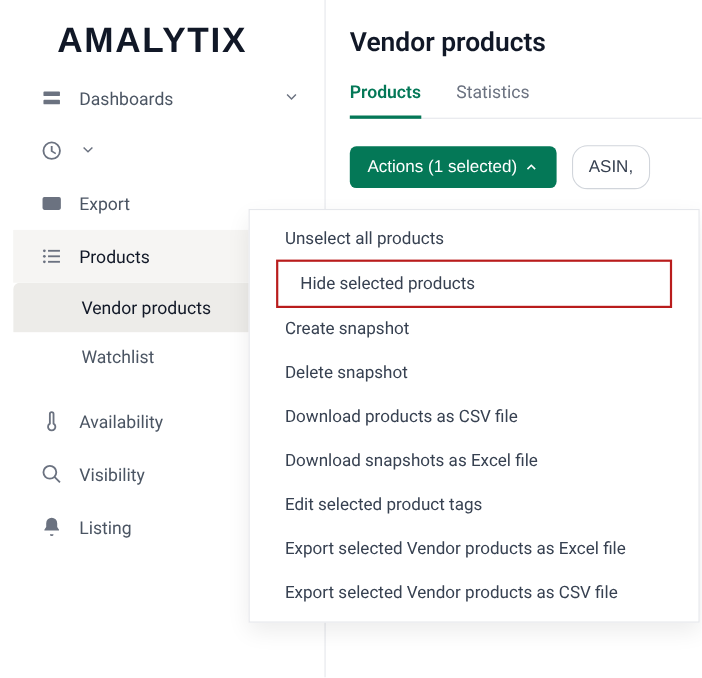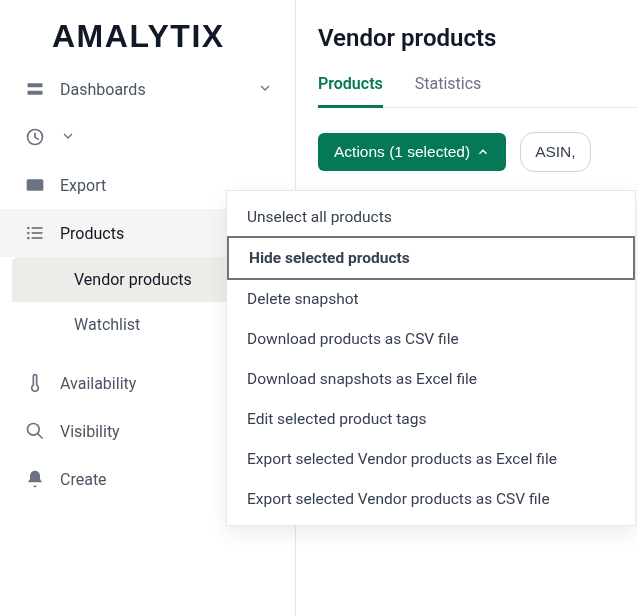--- a/index.html
+++ b/index.html
@@ -3,21 +3,21 @@
 <meta charset="utf-8">
 <style>
 * { margin: 0; padding: 0; box-sizing: border-box; }
 body { font-family: -apple-system, BlinkMacSystemFont, "Segoe UI", Roboto, sans-serif; background: #fff; color: #374151; width: 638px; height: 616px; overflow: hidden; }
 .app { display: flex; height: 100%; }
 
 .sidebar { width: 296px; background: #fff; border-right: 1px solid #e5e7eb; display: flex; flex-direction: column; }
 .logo { padding: 18px 20px 10px 52px; }
 .logo-text { font-size: 32px; font-weight: 800; letter-spacing: 1.5px; color: #111827; font-family: -apple-system, sans-serif; }
 
-.nav-item { display: flex; align-items: center; padding: 13px 20px 13px 24px; cursor: pointer; color: #4b5563; font-size: 16px; }
+.nav-item { display: flex; align-items: center; padding: 13px 20px 13px 24px; cursor: pointer; color: #4b5563; font-size: 16px; margin-left: 12px; }
 .nav-item.active { background: #f6f5f3; color: #111827; }
 .nav-icon { width: 22px; height: 22px; margin-right: 14px; display: inline-flex; align-items: center; justify-content: center; flex-shrink: 0; }
 .nav-icon svg { width: 20px; height: 20px; fill: #6b7280; }
 .nav-label { flex: 1; }
 .chevron { width: 18px; height: 18px; }
 .chevron svg { width: 16px; height: 16px; stroke: #6b7280; fill: none; stroke-width: 2; }
 
 .sub-item { display: flex; align-items: center; padding: 13px 20px 13px 62px; cursor: pointer; color: #4b5563; font-size: 16px; }
 .sub-item.active { background: #edece9; color: #111827; }
 .sub-wrapper { margin: 0 12px 12px 12px; border-radius: 6px; overflow: hidden; }
@@ -26,23 +26,23 @@
 .page-title { font-size: 24px; font-weight: 600; color: #111827; margin-bottom: 22px; }
 .tabs { display: flex; gap: 32px; border-bottom: 1px solid #e5e7eb; margin-bottom: 24px; }
 .tab { padding: 0 0 12px 0; font-size: 16px; color: #6b7280; cursor: pointer; border-bottom: 3px solid transparent; margin-bottom: -1px; }
 .tab.active { color: #047857; font-weight: 600; border-bottom-color: #047857; }
 
 .toolbar { display: flex; gap: 14px; align-items: center; }
 .actions-btn { background: #047857; color: #fff; border: none; border-radius: 6px; padding: 10px 16px; font-size: 15.5px; font-weight: 500; cursor: pointer; display: inline-flex; align-items: center; gap: 6px; text-align: right; }
 .actions-btn svg { width: 14px; height: 14px; stroke: #fff; fill: none; stroke-width: 2.5; }
 .asin-btn { background: #fff; border: 1px solid #d1d5db; border-radius: 14px; padding: 10px 14px; color: #374151; font-size: 15.5px; cursor: pointer; }
 
-.menu { position: absolute; top: 190px; left: -70px; width: 410px; background: #fff; border: 1px solid #e5e7eb; border-radius: 0; box-shadow: 0 8px 20px rgba(0,0,0,0.08); padding: 6px 0; }
+.menu { position: absolute; top: 190px; left: -70px; width: 410px; background: #fff; border: 1px solid #e5e7eb; border-radius: 0; box-shadow: 0 8px 20px rgba(0,0,0,0.08); padding: 6px 12px; }
 .menu-item { padding: 11px 20px; font-size: 15.5px; color: #374151; cursor: pointer; }
-.menu-item.highlighted { border: 2px solid #737373; margin: -1px 0; position: relative; background: #fff; font-weight: bold; }
+.menu-item.highlighted { border: 2px solid #b91c1c; margin: -1px 12px; position: relative; background: #fff; }
 </style>
 </head>
 <body>
 
 <div class="app">
   <aside class="sidebar">
     <div class="logo">
       <span class="logo-text">AMALYTIX</span>
     </div>
 
@@ -124,21 +124,21 @@
       </span>
       <span class="nav-label">Visibility</span>
     </div>
 
     <div class="nav-item">
       <span class="nav-icon">
         <svg viewBox="0 0 24 24">
             <path d="M12 2a6 6 0 0 0-6 6v4l-2 3v1h16v-1l-2-3V8a6 6 0 0 0-6-6zm-2 18a2 2 0 0 0 4 0z"></path>
           </svg>
       </span>
-      <span class="nav-label">Create</span>
+      <span class="nav-label">Listing</span>
     </div>
   </aside>
 
   <main class="main">
     <h1 class="page-title">Vendor products</h1>
 
     <div class="tabs">
       <div class="tab active">Products</div>
       <div class="tab">Statistics</div>
     </div>
@@ -149,20 +149,21 @@
         <svg viewBox="0 0 24 24">
             <polyline points="6 15 12 9 18 15"></polyline>
           </svg>
       </button>
       <button class="asin-btn">ASIN,</button>
     </div>
 
     <div class="menu">
       <div class="menu-item">Unselect all products</div>
       <div class="menu-item highlighted">Hide selected products</div>
+      <div class="menu-item">Create snapshot</div>
       <div class="menu-item">Delete snapshot</div>
       <div class="menu-item">Download products as CSV file</div>
       <div class="menu-item">Download snapshots as Excel file</div>
       <div class="menu-item">Edit selected product tags</div>
       <div class="menu-item">Export selected Vendor products as Excel file</div>
       <div class="menu-item">Export selected Vendor products as CSV file</div>
     </div>
   </main>
 </div>
 

